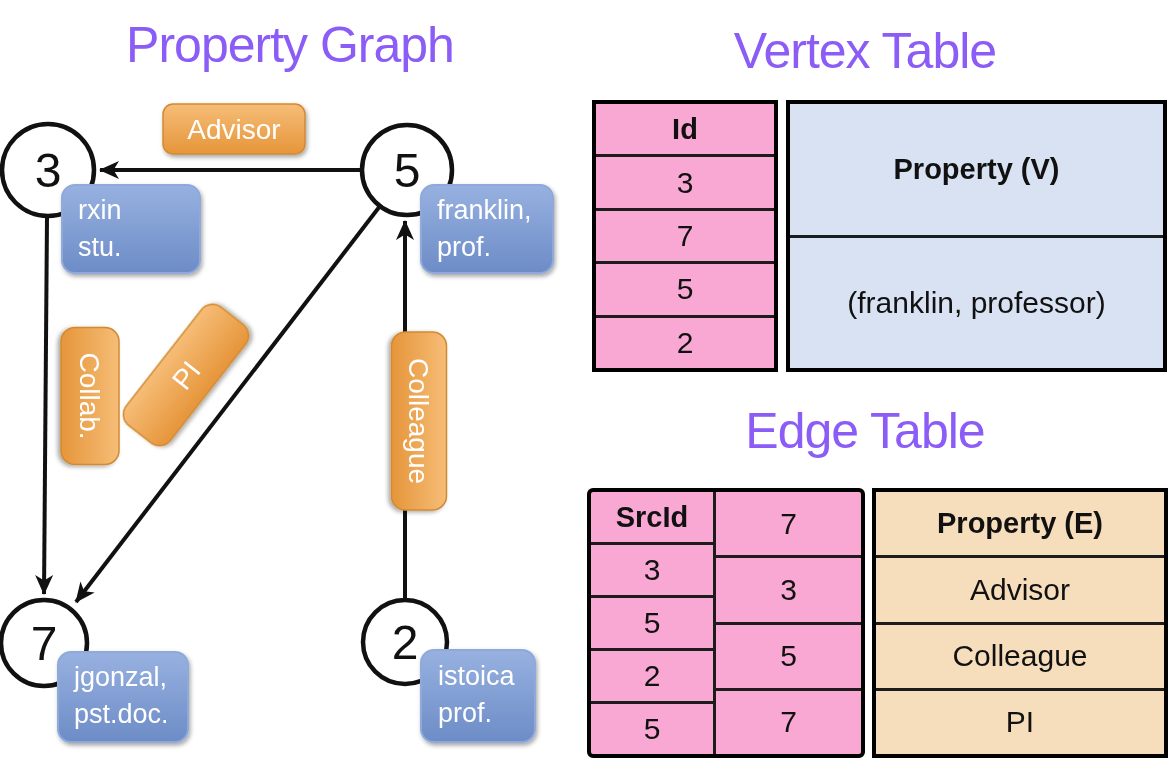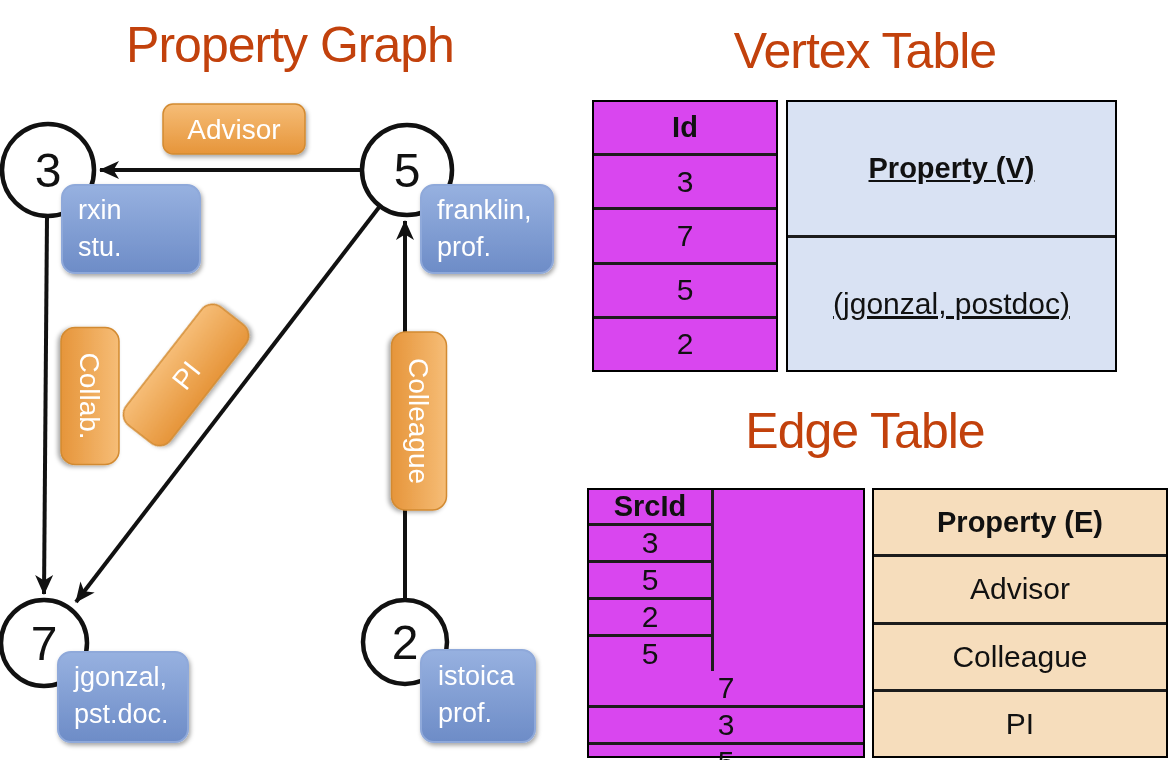--- a/index.html
+++ b/index.html
@@ -3,42 +3,42 @@
 <meta charset="utf-8">
 <style>
   html,body{margin:0;padding:0;background:#fff;}
   *{box-sizing:border-box;}
   .canvas{
     position:relative;width:1170px;height:760px;background:#fff;overflow:hidden;
     font-family:"Liberation Sans",sans-serif;color:#111;
   }
   .title{
     position:absolute;text-align:center;font-size:50px;font-weight:300;
-    color:#c2410c;letter-spacing:-1px;white-space:nowrap;
+    color:#8b5cf6;letter-spacing:-1px;white-space:nowrap;
   }
   .title-graph{left:0;top:16px;width:580px;}
   .title-vertex{left:575px;top:22px;width:580px;}
   .title-edge{left:575px;top:402px;width:580px;}
 
   svg.graph{position:absolute;left:0;top:0;}
   svg text{font-family:"Liberation Sans",sans-serif;}
   .edge{stroke:#111;stroke-width:4;fill:none;}
   .node{fill:#fff;stroke:#111;stroke-width:4.5;}
   .node-num{font-size:48px;font-weight:300;fill:#111;text-anchor:middle;}
   .olabel{fill:url(#gradOrange);stroke:#d28a31;stroke-width:1.5;filter:url(#ds);}
   .oltext{fill:#fff;font-size:28px;font-weight:300;text-anchor:middle;}
   .vbox{fill:url(#gradBlue);stroke:#8fa9da;stroke-width:2;filter:url(#ds);}
   .vbtext{fill:#fff;font-size:27px;font-weight:300;}
 
   .table{position:absolute;display:flex;}
   .vertex-table{left:592px;top:100px;height:272px;gap:8px;}
   .edge-table{left:587px;top:488px;height:270px;gap:7px;}
-  .tcol,.tgroup{border:2px solid #000000;background:#d946ef;height:100%;}
+  .tcol,.tgroup{border:4px solid #000000;background:#f9a8d4;height:100%;}
   .tcol{display:flex;flex-direction:column;}
-  .tgroup{display:flex;flex-direction:column;}
+  .tgroup{display:flex;flex-direction:row;border-radius:6px;}
   .subcol{display:flex;flex-direction:column;height:100%;}
   .subcol:first-child{border-right:3px solid #1c1c1c;}
   .tcell{
     flex:1;display:flex;align-items:center;justify-content:center;
     border-bottom:3px solid #1c1c1c;font-size:30px;font-weight:300;
     white-space:nowrap;
   }
   .tcell:last-child{border-bottom:none;}
   .th{font-weight:700;font-size:29px;}
   .blue .tcell{background:#d9e2f3;}
@@ -135,23 +135,23 @@
   </svg>
 
   <div class="table vertex-table">
     <div class="tcol" style="width:186px;">
       <div class="tcell th">Id</div>
       <div class="tcell">3</div>
       <div class="tcell">7</div>
       <div class="tcell">5</div>
       <div class="tcell">2</div>
     </div>
-    <div class="tcol blue" style="width:331px;text-decoration:underline;">
+    <div class="tcol blue" style="width:381px;">
       <div class="tcell th">Property (V)</div>
-      <div class="tcell">(jgonzal, postdoc)</div>
+      <div class="tcell">(franklin, professor)</div>
     </div>
   </div>
 
   <div class="table edge-table">
     <div class="tgroup" style="width:278px;">
       <div class="subcol" style="width:125px;">
         <div class="tcell th">SrcId</div>
         <div class="tcell">3</div>
         <div class="tcell">5</div>
         <div class="tcell">2</div>

